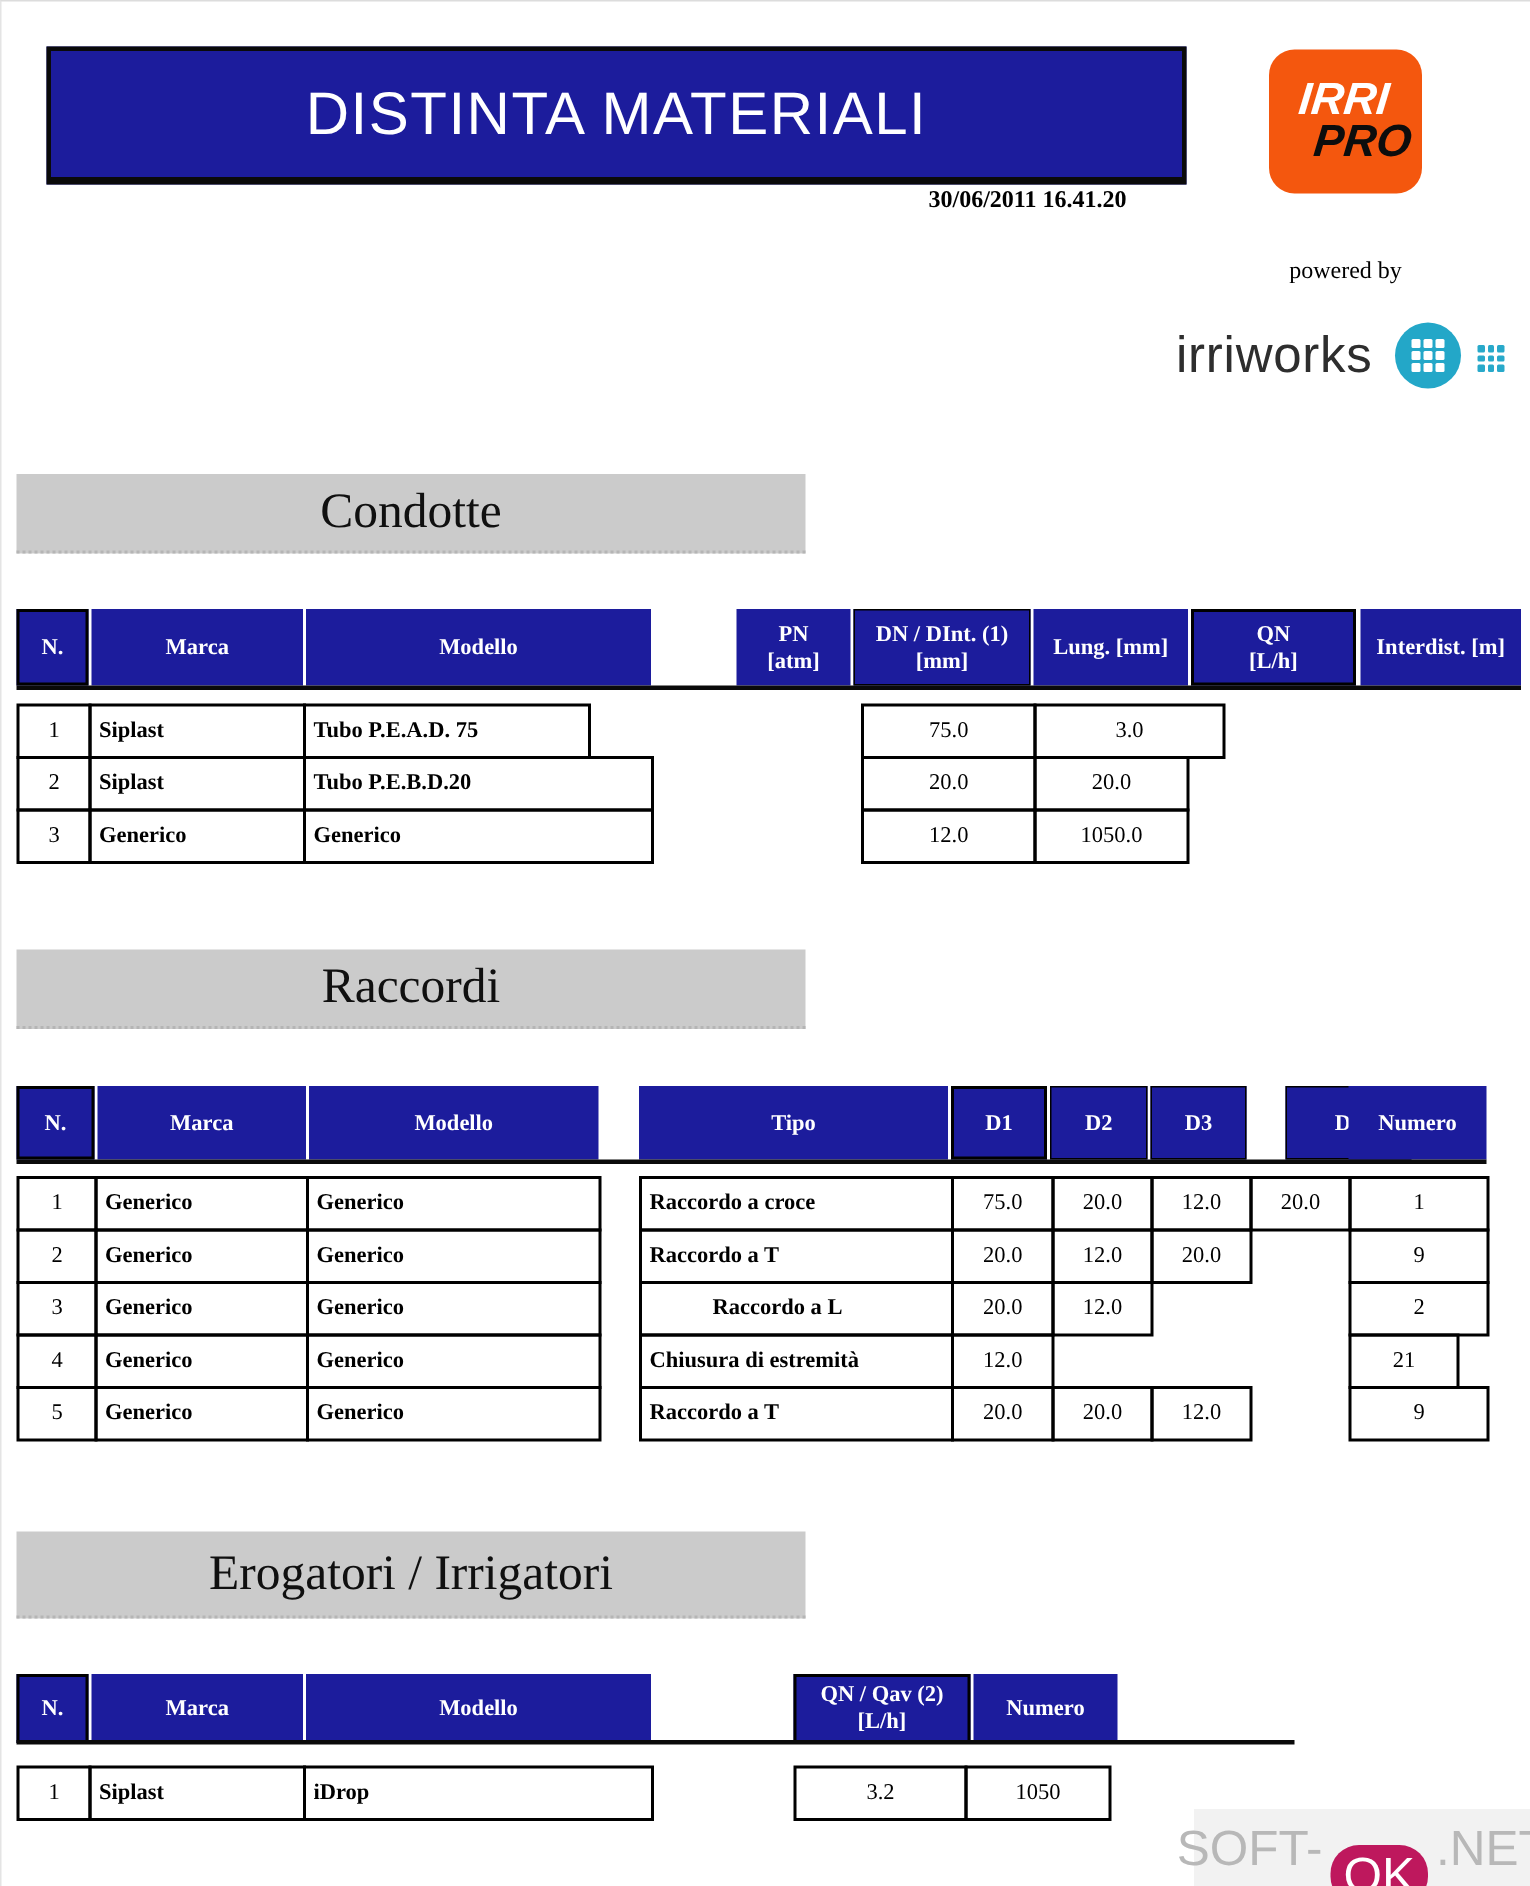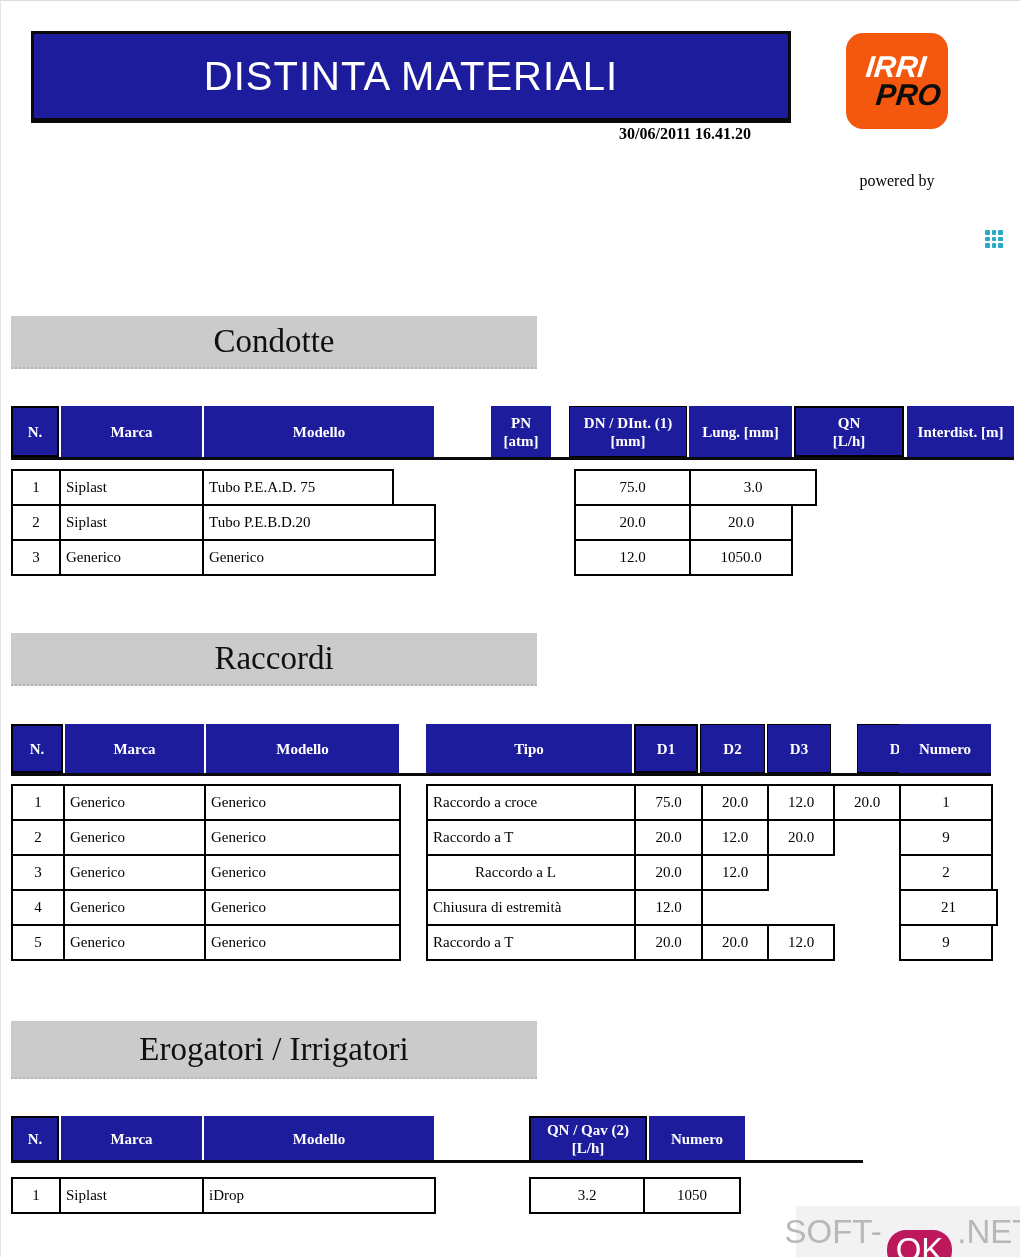--- a/index.html
+++ b/index.html
@@ -41,21 +41,21 @@
   .hdr.thin{border:1px solid #000;}
   .hline{background:#0a0a0a;height:3px;}
 
   
   .grid{position:absolute;}
   .grid-row{display:flex;}
   .grid-row + .grid-row{margin-top:-2px;}
   .cell{border:2px solid #000;box-sizing:border-box;height:37px;display:flex;align-items:center;
     font-size:15px;background:transparent;flex:0 0 auto;}
   .cell + .cell{margin-left:-2px;}
-  .cell.txt{justify-content:flex-start;padding-left:5px;}
+  .cell.txt{justify-content:flex-start;padding-left:5px;font-weight:bold;}
   .cell.num{justify-content:center;}
   .cell.blank{border-color:transparent;}
 
   
   .watermark{left:795px;top:1205px;width:225px;height:52px;background:#f2f2f2;
     display:flex;align-items:center;justify-content:center;gap:5px;
     font-family:"Liberation Sans",sans-serif;font-size:33px;color:#b8b8b8;}
   .watermark .chip{background:#be185d;color:#fff;border-radius:19px;padding:1px 9px;margin-top:36px;}
 </style>
 </head>
@@ -66,40 +66,56 @@
   <div class="abs title-banner">
     <span>DISTINTA MATERIALI</span>
   </div>
   <div class="abs datetime">30/06/2011 16.41.20</div>
 
   <div class="abs logo">
     <div class="l1">IRRI</div>
     <div class="l2">PRO</div>
   </div>
   <div class="abs powered">powered by</div>
+  <div class="abs irriworks">
+    <span class="word">irriworks</span>
+    <span class="circle">
+      <span class="dots">
+          <i></i>
+          <i></i>
+          <i></i>
+          <i></i>
+          <i></i>
+          <i></i>
+          <i></i>
+          <i></i>
+          <i></i>
+        </span>
+    </span>
+  </div>
   <div class="abs minigrid">
     <i></i>
       <i></i>
       <i></i>
       <i></i>
       <i></i>
       <i></i>
       <i></i>
       <i></i>
       <i></i>
   </div>
 
   <div class="abs section-banner" style="top:315px;height:53px;">
     <span>Condotte</span>
   </div>
 
   <div class="abs hdr strong" style="left:10px;top:405px;width:48px;height:51px;">N.</div>
   <div class="abs hdr" style="left:60px;top:405px;width:141px;height:51px;">Marca</div>
   <div class="abs hdr" style="left:203px;top:405px;width:230px;height:51px;">Modello</div>
-  <div class="abs hdr" style="left:490px;top:405px;width:60px;height:51px;">PN
+  <div class="abs hdr" style="left:490px;top:405px;width:76px;height:51px;">PN
 [atm]</div>
   <div class="abs hdr thin" style="left:568px;top:405px;width:118px;height:51px;">DN / DInt. (1)
 [mm]</div>
   <div class="abs hdr" style="left:688px;top:405px;width:103px;height:51px;">Lung. [mm]</div>
   <div class="abs hdr strong" style="left:793px;top:405px;width:110px;height:51px;">QN
 [L/h]</div>
   <div class="abs hdr" style="left:906px;top:405px;width:107px;height:51px;">Interdist. [m]</div>
   <div class="abs hline" style="left:10px;top:456px;width:1003px;"></div>
 
   <div class="grid" style="left:10px;top:468px;">
@@ -202,21 +218,21 @@
       <div class="cell num blank" style="width:68px;"></div>
       <div class="cell num blank" style="width:68px;"></div>
       <div class="cell num" style="width:94px;">2</div>
     </div>
     <div class="grid-row">
       <div class="cell txt" style="width:210px;">Chiusura di estremità</div>
       <div class="cell num" style="width:69px;">12.0</div>
       <div class="cell num blank" style="width:68px;"></div>
       <div class="cell num blank" style="width:68px;"></div>
       <div class="cell num blank" style="width:68px;"></div>
-      <div class="cell num" style="width:99px;">21</div>
+      <div class="cell num" style="width:74px;">21</div>
     </div>
     <div class="grid-row">
       <div class="cell txt" style="width:210px;">Raccordo a T</div>
       <div class="cell num" style="width:69px;">20.0</div>
       <div class="cell num" style="width:68px;">20.0</div>
       <div class="cell num" style="width:68px;">12.0</div>
       <div class="cell num blank" style="width:68px;"></div>
       <div class="cell num" style="width:94px;">9</div>
     </div>
   </div>

